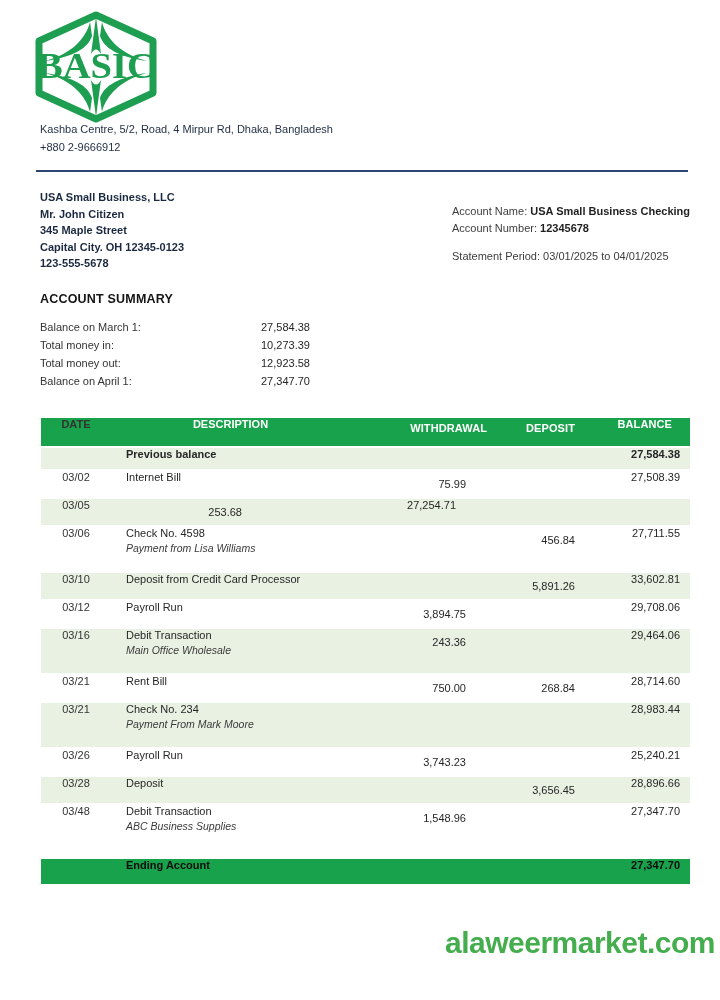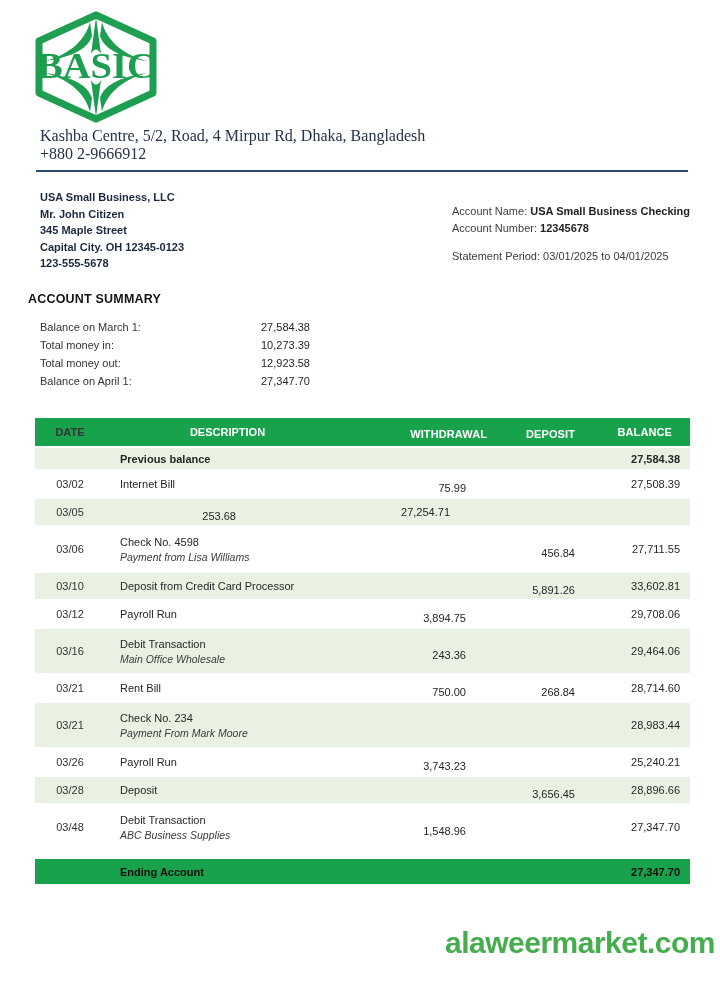--- a/index.html
+++ b/index.html
@@ -5,40 +5,40 @@
   * { margin:0; padding:0; box-sizing:border-box; }
   html,body { background:#ffffff; }
   body { font-family:"Liberation Sans","DejaVu Sans",sans-serif; }
   .page {
     position:relative; width:720px; height:1000px; background:#ffffff;
     overflow:hidden; margin:0 auto;
   }
 
   
   .logo { position:absolute; left:30px; top:10px; width:132px; height:114px; }
-  .bank-address { position:absolute; left:40px; top:127px; font-size:16px; line-height:18px; color:#243247;font-family:Liberation Serif, serif; }
+  .bank-address { position:absolute; left:40px; top:120px; font-size:11px; line-height:18px; color:#243247; }
 
   .divider { position:absolute; left:36px; top:170px; width:652px; height:2px; background:#2e4472; }
 
   
   .customer { position:absolute; left:40px; top:189px; font-size:11px; font-weight:bold; line-height:16.5px; color:#1b2940; }
   .account-meta { position:absolute; left:452px; top:203px; font-size:11px; color:#3d3d3d; line-height:17px; }
   .account-meta .row-gap { height:11px; }
   .account-meta b { color:#1f1f1f; }
 
   
-  .summary-title { position:absolute; left:28px; top:292px; font-size:12.5px; font-weight:bold; color:#141414; letter-spacing:.2px; }
+  .summary-title { position:absolute; left:40px; top:292px; font-size:12.5px; font-weight:bold; color:#141414; letter-spacing:.2px; }
   .summary { position:absolute; left:40px; top:318px; font-size:11px; color:#333; }
   .summary .srow { display:flex; line-height:18px;gap:43px; }
   .summary .slabel { width:178px; }
   .summary .svalue { color:#262626; }
 
   
   .txn-table { position:absolute; left:35px; top:418px; width:655px; font-size:11px; color:#262626; }
-  .trow { display:flex; align-items:center; border-bottom:2px solid #ffffff; min-height:28px; }
+  .trow { display:flex; align-items:flex-start; border-bottom:2px solid #ffffff; min-height:28px;margin-left:6px; }
   .trow.alt { background:#e9f1e3; }
   .trow.head { background:var(--green); color:#ffffff; font-weight:bold; min-height:30px; }
   .trow.prev { background:#e9f1e3; min-height:23px; font-weight:bold; }
   .trow.double { min-height:46px; }
   .trow.ending { background:var(--green); color:#0d0d0d; font-weight:bold; min-height:27px; margin-top:8px; }
 
   .c-date { width:70px; display:flex; align-items:center; justify-content:center; color:#333; }
   .c-desc { flex:1; padding-left:15px; display:flex; flex-direction:column; justify-content:center; }
   .desc-note { font-style:italic; font-size:10.5px; color:#3a3a3a; margin-top:3px; font-weight:normal; }
   .c-wdr { width:155px; text-align:right; padding-right:24px; }

